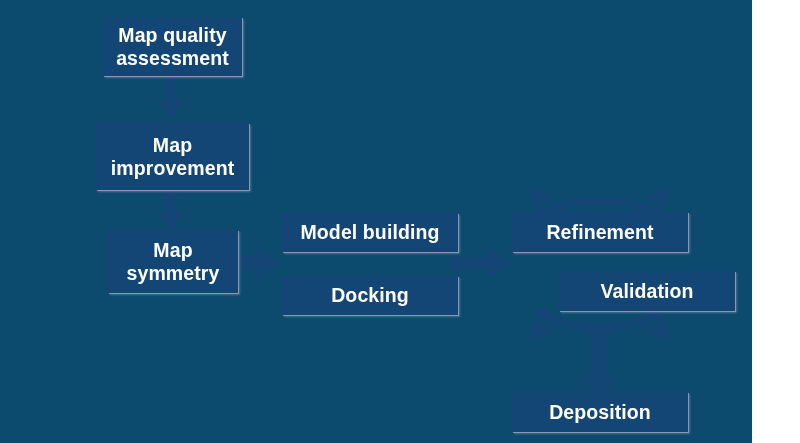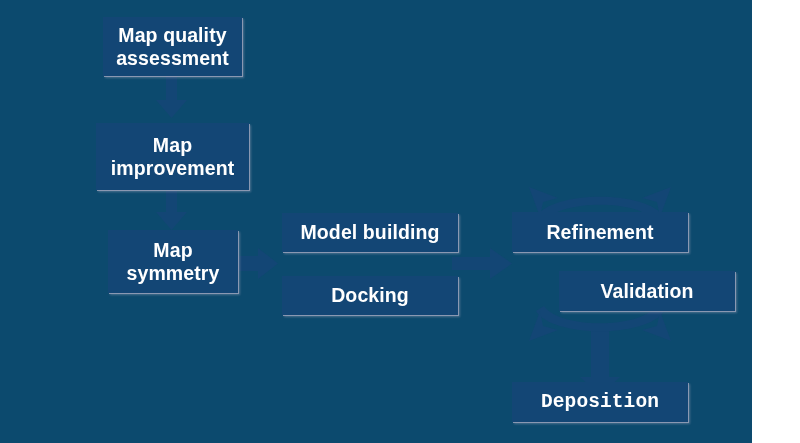--- a/index.html
+++ b/index.html
@@ -132,17 +132,17 @@
   </svg>
 
   <div class="node-box shadow-box" style="left:512px; top:212px; width:176px; height:40px;">
     <span class="node-label">Refinement</span>
   </div>
 
   <div class="node-box shadow-box" style="left:512px; top:271px; width:176px; height:40px;margin-left:47px;">
     <span class="node-label">Validation</span>
   </div>
 
-  <div class="node-box shadow-box" style="left:512px; top:382px; width:176px; height:40px;font-family:Liberation Mono, monospace;">
+  <div class="node-box shadow-box" style="left:512px; top:392px; width:176px; height:40px;">
     <span class="node-label">Deposition</span>
   </div>
 
 </div>
 
 </body></html>

